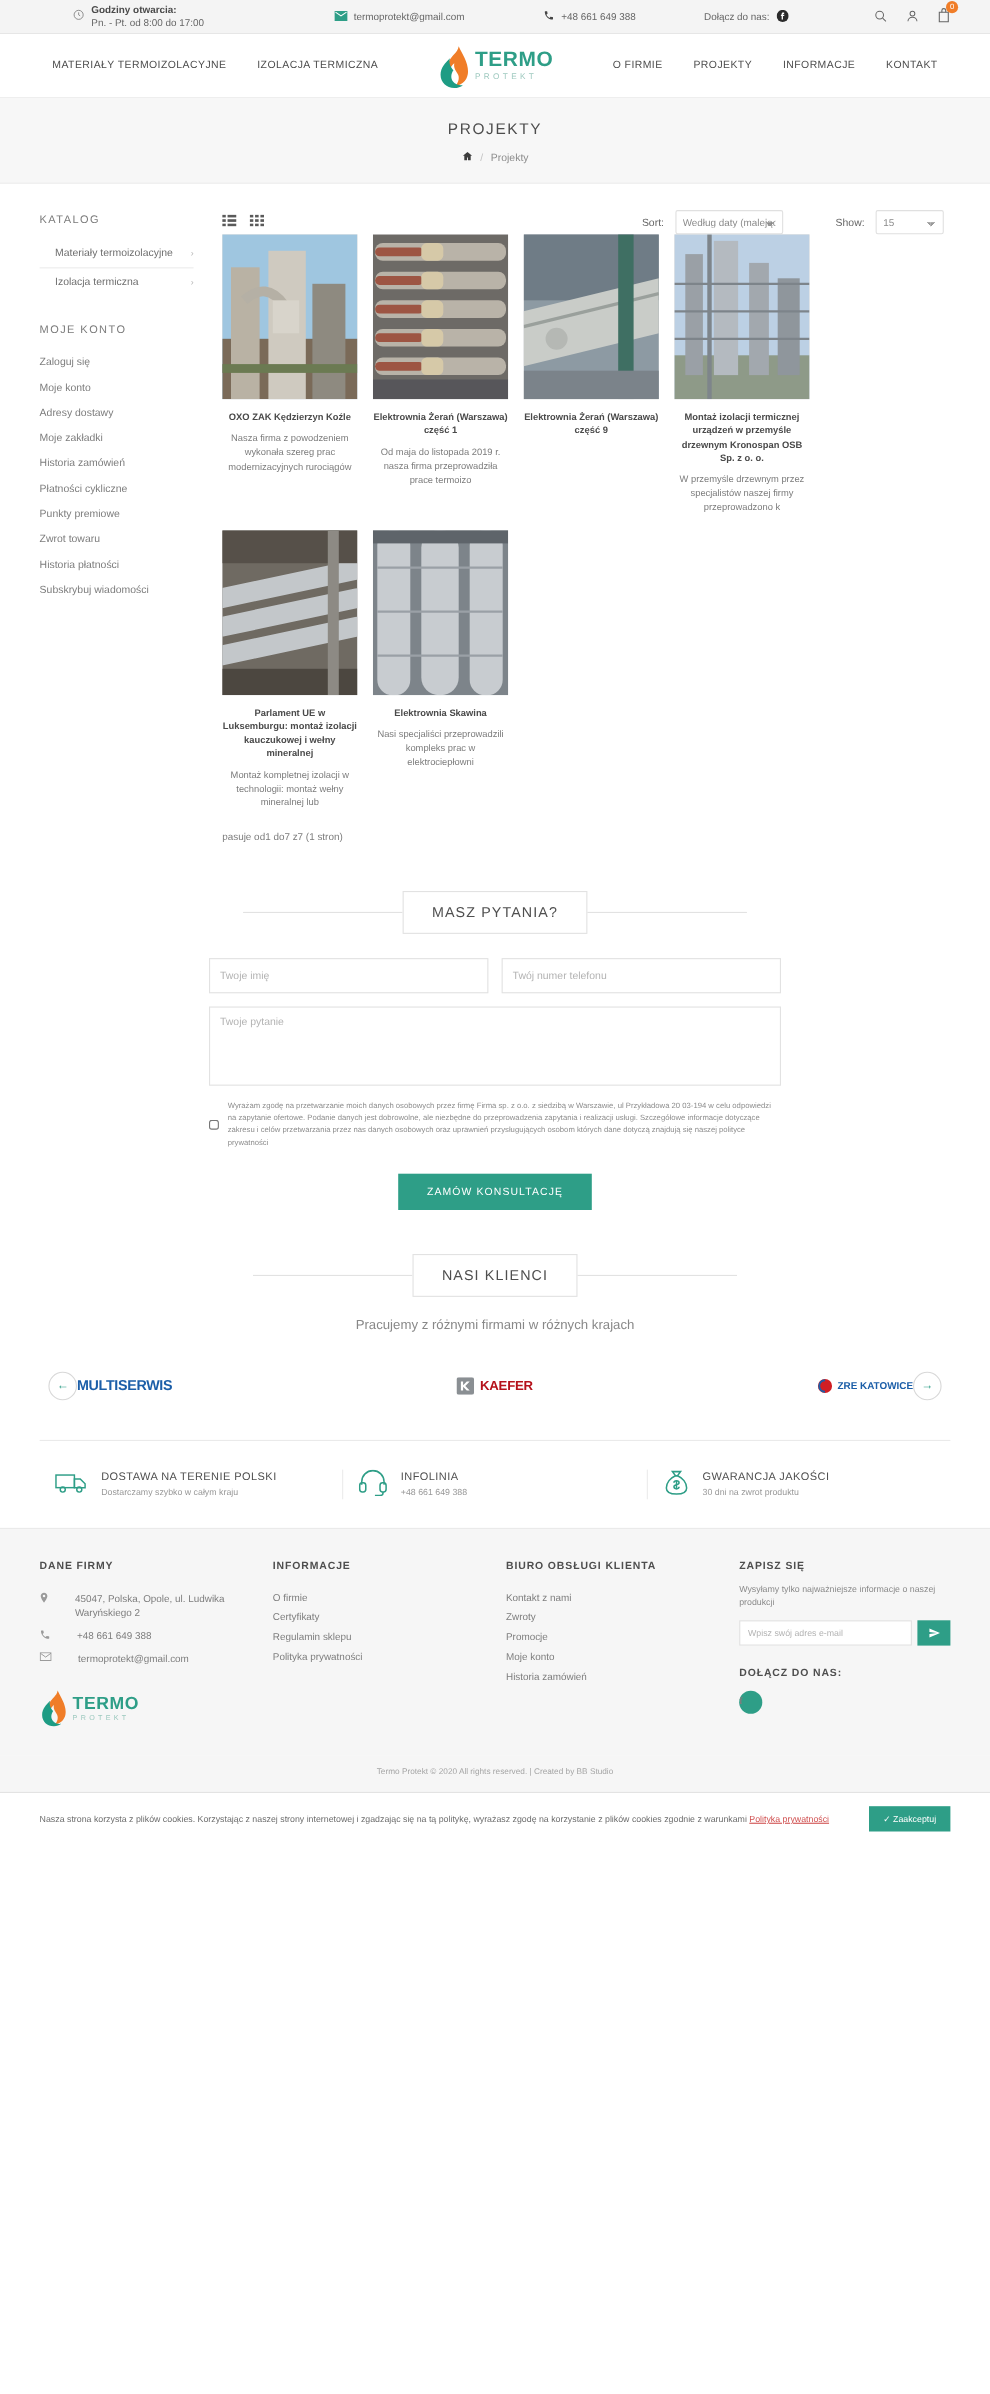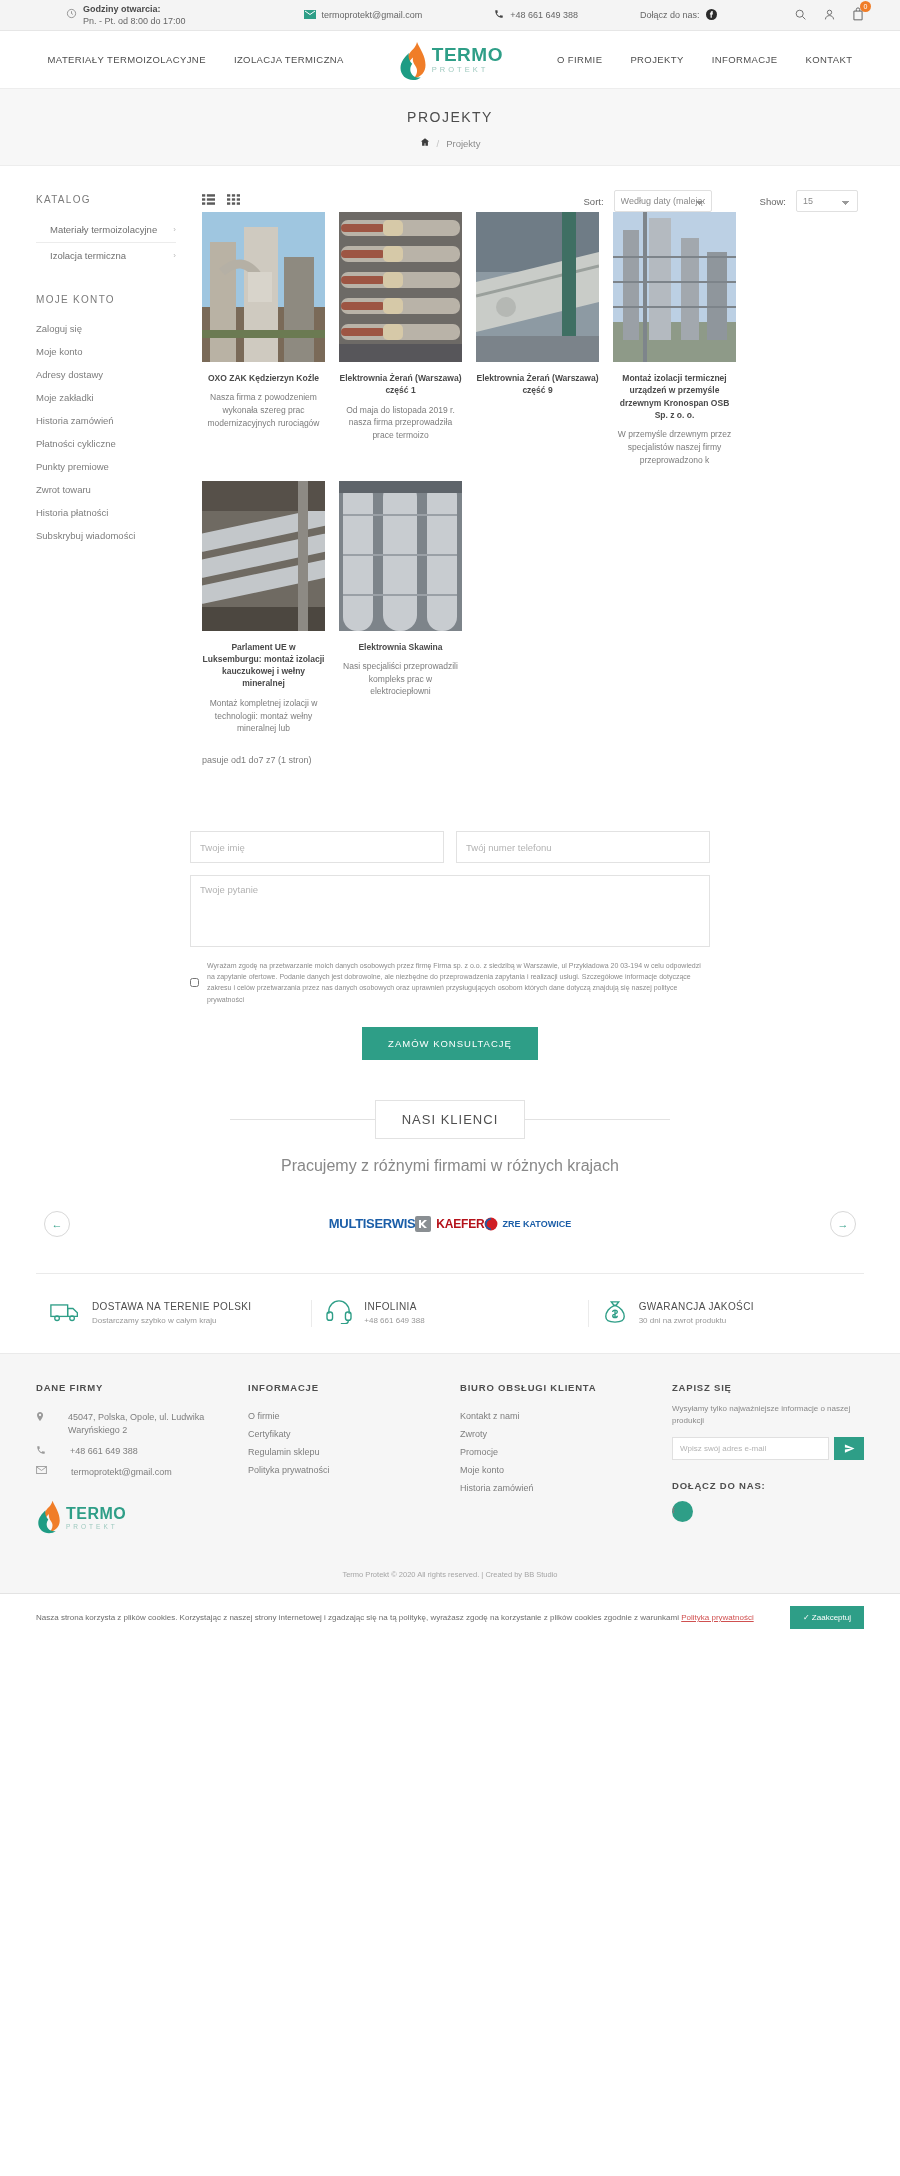--- a/index.html
+++ b/index.html
@@ -185,31 +185,31 @@
   .submit-wrap { text-align: center; margin-top: 22px; }
   .btn-submit {
     background: #2e9e87; color: #fff; border: none;
     font-size: 9.5px; letter-spacing: 1px;
     padding: 11px 26px; cursor: pointer;
     font-family: "Liberation Sans", sans-serif;
   }
 
   
   .clients { padding: 40px 36px 0; text-align: center; }
-  .clients .sub { font-size: 16px; color: #888; margin-top: 18px; }
+  .clients .sub { font-size: 12px; color: #888; margin-top: 18px; }
   .carousel {
     display: flex; align-items: center; justify-content: space-between;
     margin-top: 36px; padding: 0 8px;
   }
   .arrow {
     width: 26px; height: 26px; border: 1px solid #d8d8d8; border-radius: 50%;
     display: flex; align-items: center; justify-content: center;
     color: #2e9e87; font-size: 11px; background: #fff; cursor: pointer;
   }
-  .logos { display: flex; flex: 1; justify-content: center; align-items: center; }
+  .logos { display: flex; flex: 1; justify-content: space-between; align-items: center; }
 
   
   .features {
     border-top: 1px solid #eaeaea;
     margin: 36px 36px 0;
     display: flex; align-items: center;
     padding: 26px 0 26px;
   }
   .feat { flex: 1; display: flex; align-items: center; gap: 12px; padding-left: 14px; }
   .feat + .feat { border-left: 1px solid #ebebeb; }
@@ -569,20 +569,25 @@
         <div class="desc">Nasi specjaliści przeprowadzili kompleks prac w elektrociepłowni</div>
       </div>
 
     </div>
 
     <div class="pager">pasuje od1 do7 z7 (1 stron)</div>
   </main>
 </div>
 
 <section class="contact">
+  <div class="sec-head">
+    <span class="line"></span>
+    <span class="box">MASZ PYTANIA?</span>
+    <span class="line"></span>
+  </div>
 
   <form class="form">
     <div class="frow">
       <input type="text" placeholder="Twoje imię" style="">
       <input type="text" placeholder="Twój numer telefonu" style="">
     </div>
     <textarea placeholder="Twoje pytanie" style=""></textarea>
     <label class="consent">
       <input type="checkbox" style="">
       <span>Wyrażam zgodę na przetwarzanie moich danych osobowych przez firmę Firma sp. z o.o. z siedzibą w Warszawie, ul Przykładowa 20 03-194 w celu odpowiedzi na zapytanie ofertowe. Podanie danych jest dobrowolne, ale niezbędne do przeprowadzenia zapytania i realizacji usługi. Szczegółowe informacje dotyczące zakresu i celów przetwarzania przez nas danych osobowych oraz uprawnień przysługujących osobom których dane dotyczą znajdują się naszej polityce prywatności</span>

